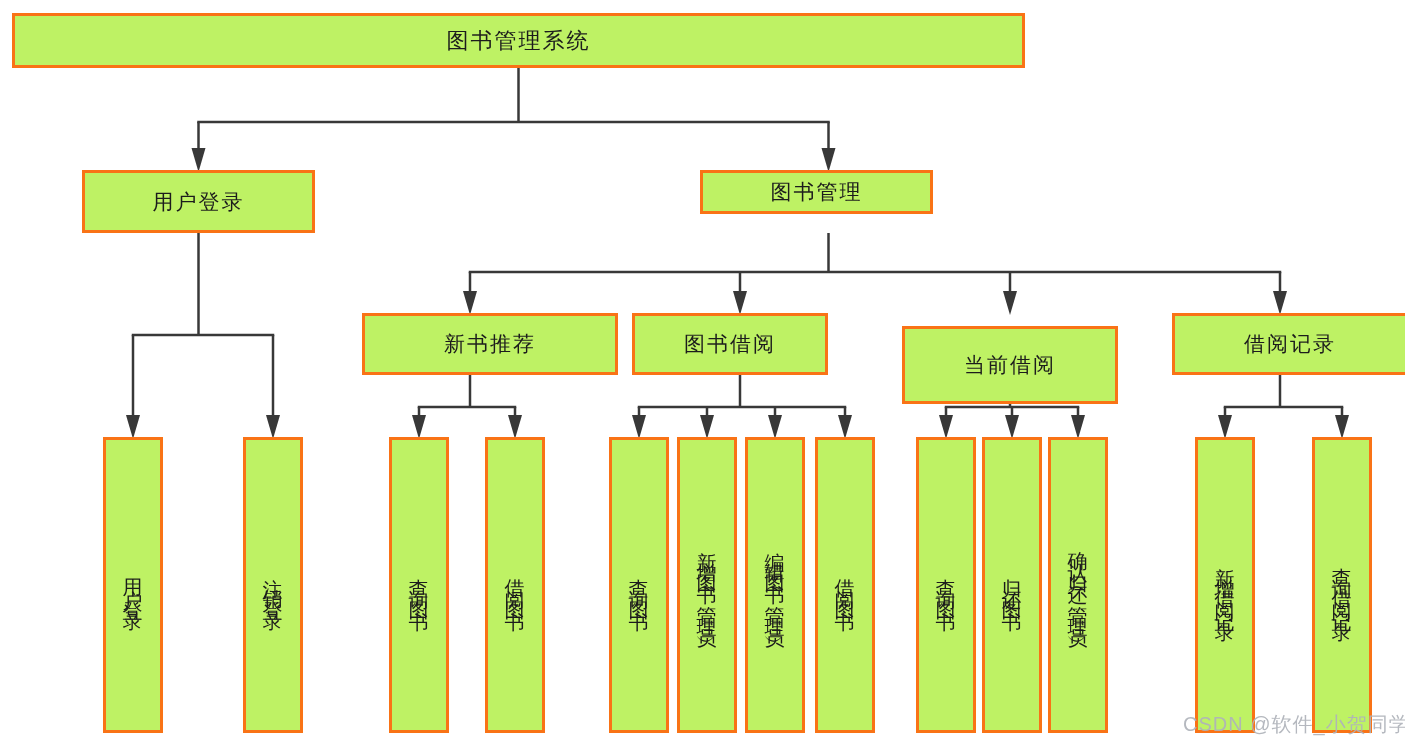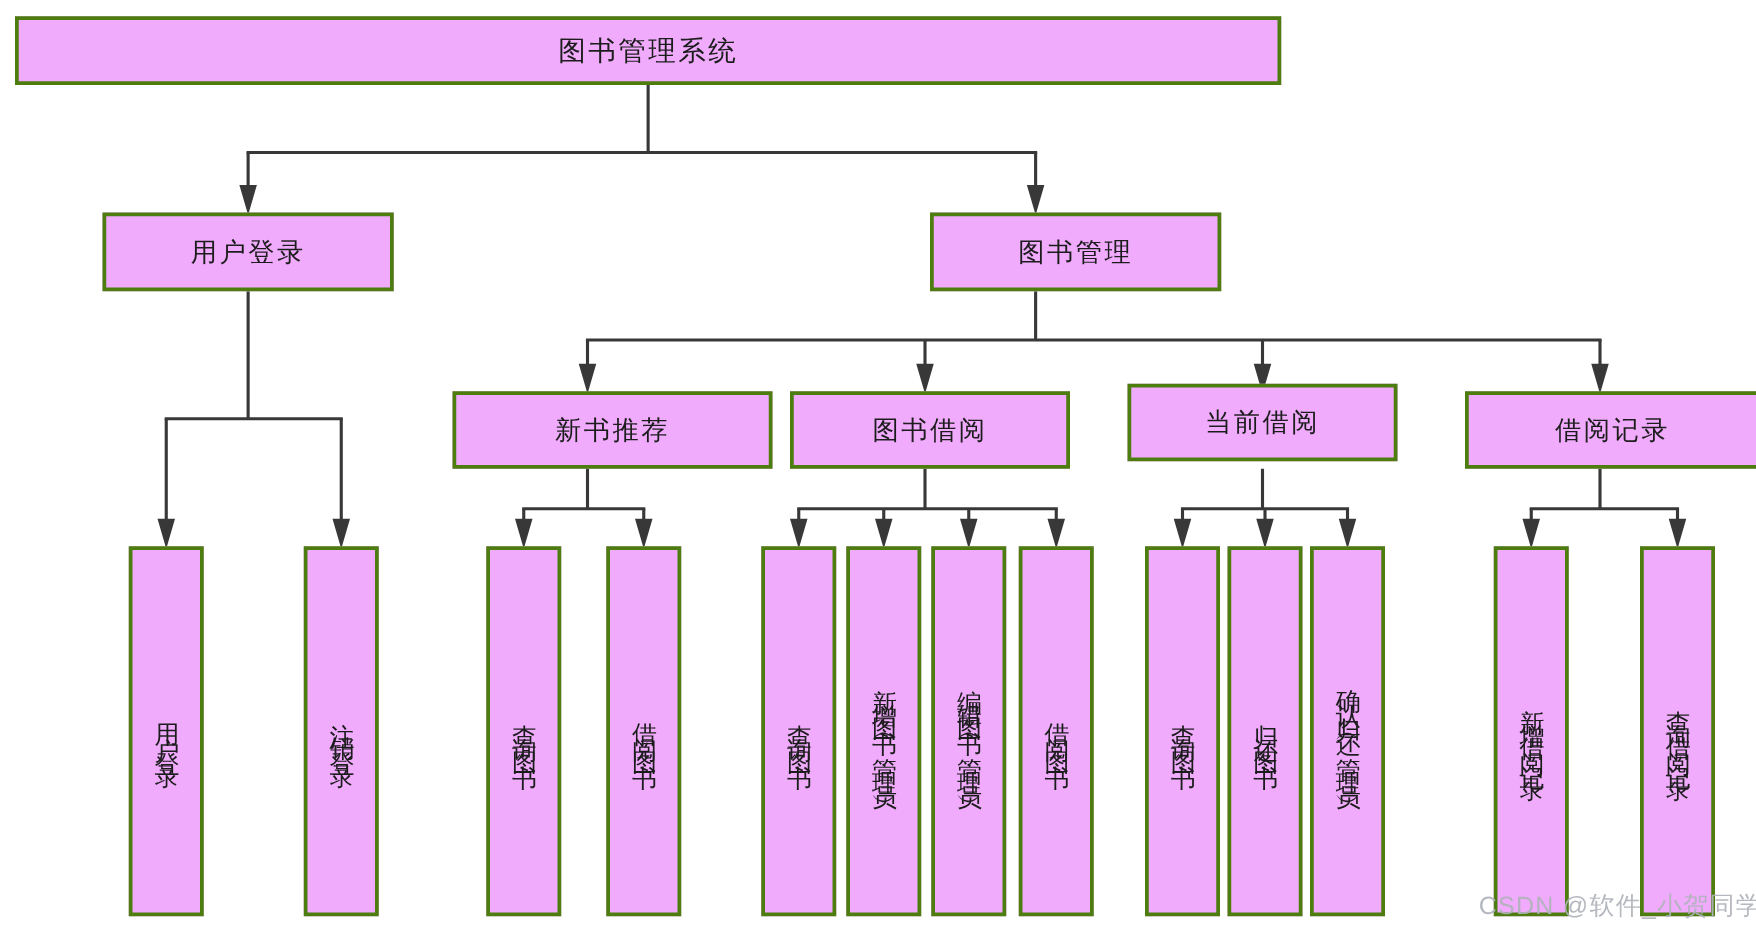--- a/index.html
+++ b/index.html
@@ -13,22 +13,22 @@
   }
   #edge-layer{
     position:absolute;
     left:0;top:0;
     width:1405px;height:747px;
     pointer-events:none;
   }
   .node{
     position:absolute;
     box-sizing:border-box;
-    background:#f0abfc;
-    border:3px solid #4d7c0f;
+    background:#bef264;
+    border:3px solid #f97316;
     display:flex;
     align-items:center;
     justify-content:center;
     color:#1c1c1c;
   }
   .node.h span{
     font-size:21px;
     letter-spacing:2px;
     white-space:nowrap;
   }
@@ -115,30 +115,30 @@
       <polygon points="1335,415 1349,415 1342,439" fill="#383838"></polygon>
       <line x1="1223.75" y1="407" x2="1343.25" y2="407" stroke="#383838" stroke-width="2.5"></line>
     </svg>
   <div id="node-layer">
       <div class="node h root" style="left: 12px; top: 13px; width: 1013px; height: 55px;">
         <span>图书管理系统</span>
       </div>
       <div class="node h" style="left: 82px; top: 170px; width: 233px; height: 63px;">
         <span>用户登录</span>
       </div>
-      <div class="node h" style="left: 744px; top: 170px; width: 233px; height: 63px;">
+      <div class="node h" style="left: 700px; top: 170px; width: 233px; height: 44px;">
         <span>图书管理</span>
       </div>
       <div class="node h" style="left: 362px; top: 313px; width: 256px; height: 62px;">
         <span>新书推荐</span>
       </div>
-      <div class="node h" style="left: 632px; top: 313px; width: 224px; height: 62px;">
+      <div class="node h" style="left: 632px; top: 313px; width: 196px; height: 62px;">
         <span>图书借阅</span>
       </div>
-      <div class="node h" style="left: 902px; top: 307px; width: 216px; height: 62px;">
+      <div class="node h" style="left: 902px; top: 326px; width: 216px; height: 78px;">
         <span>当前借阅</span>
       </div>
       <div class="node h" style="left: 1172px; top: 313px; width: 236px; height: 62px;">
         <span>借阅记录</span>
       </div>
       <div class="node v" style="left: 103px; top: 437px; width: 60px; height: 296px;">
         <span>用户登录</span>
       </div>
       <div class="node v" style="left: 243px; top: 437px; width: 60px; height: 296px;">
         <span>注销登录</span>

